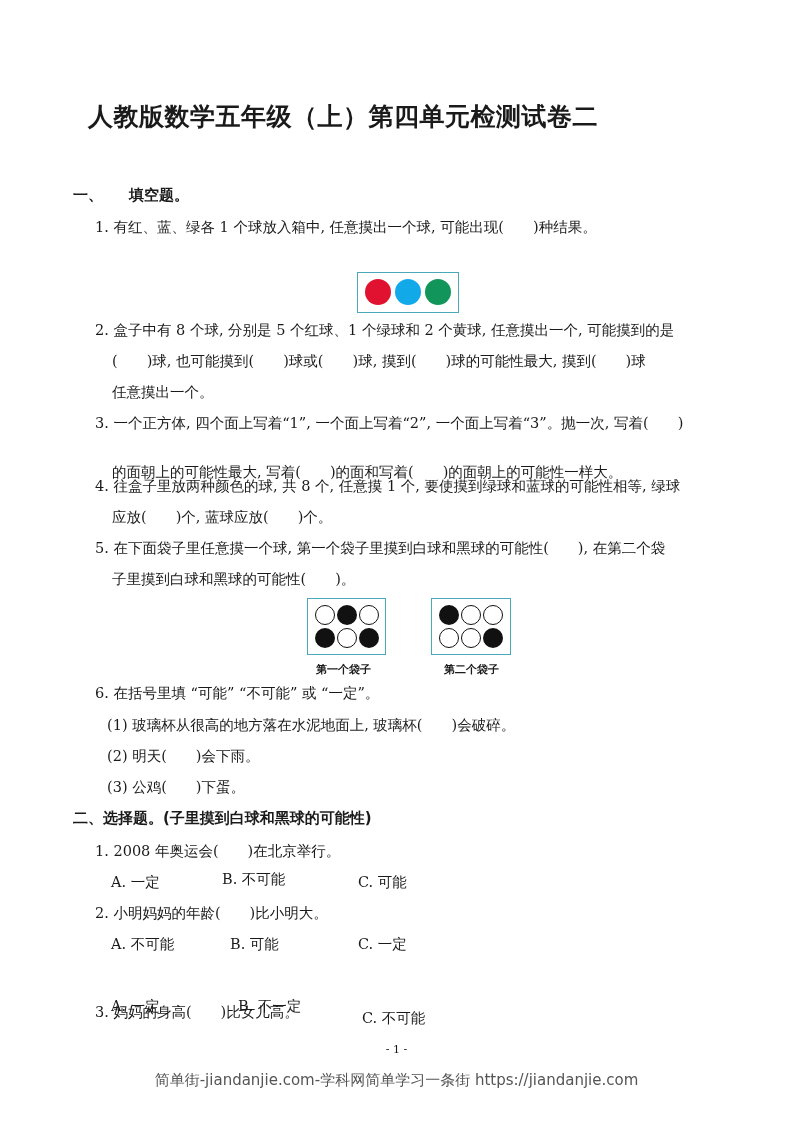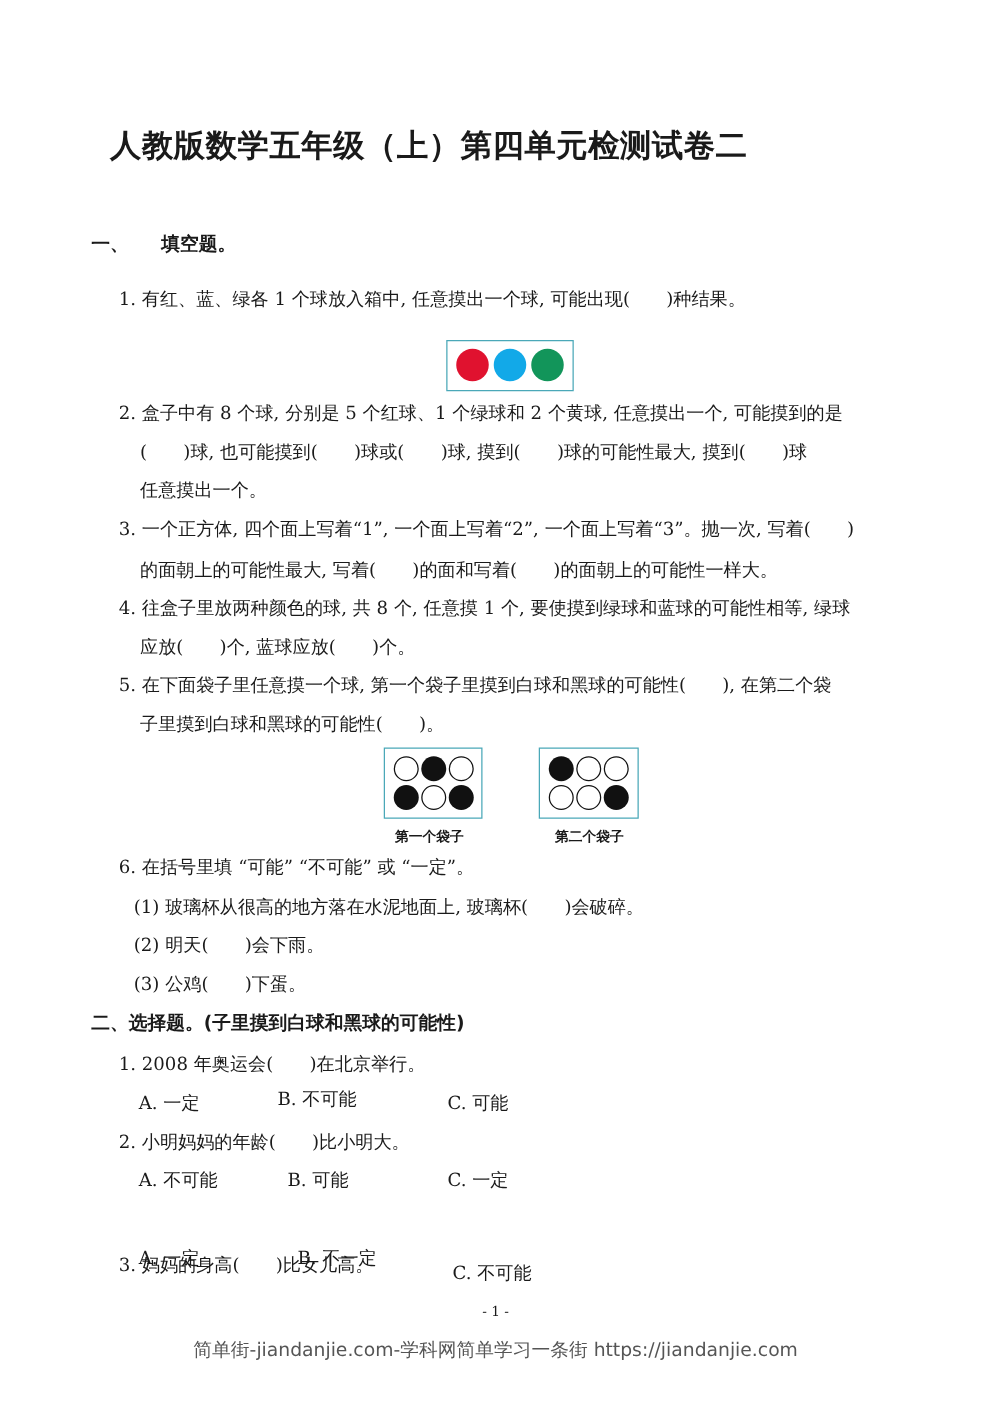--- a/index.html
+++ b/index.html
@@ -20,34 +20,34 @@
   .pageno { left: 0; width: 793px; text-align: center; top: 1043px; font-size: 11px; }
 </style>
 </head>
 <body>
 
 <div class="abs title">人教版数学五年级（上）第四单元检测试卷二</div>
 
 <div class="abs sec" style="left:73px; top:186px;">一、</div>
 <div class="abs sec" style="left:129px; top:186px;">填空题。</div>
 
-<div class="abs q" style="left:95px; top:230px;">1. 有红、蓝、绿各 1 个球放入箱中, 任意摸出一个球, 可能出现(　　)种结果。</div>
+<div class="abs q" style="left:95px; top:218px;">1. 有红、蓝、绿各 1 个球放入箱中, 任意摸出一个球, 可能出现(　　)种结果。</div>
 
 <div class="fig" style="left:357px; top:272px; width:102px; height:41px;">
   <div class="ball" style="left:7px; top:6px; width:26px; height:26px; background:#e0122f;"></div>
   <div class="ball" style="left:37px; top:6px; width:26px; height:26px; background:#12a9e8;"></div>
   <div class="ball" style="left:67px; top:6px; width:26px; height:26px; background:#12955a;"></div>
 </div>
 
 <div class="abs q" style="left:95px; top:321px;">2. 盒子中有 8 个球, 分别是 5 个红球、1 个绿球和 2 个黄球, 任意摸出一个, 可能摸到的是</div>
 <div class="abs q" style="left:112px; top:352px;">(　　)球, 也可能摸到(　　)球或(　　)球, 摸到(　　)球的可能性最大, 摸到(　　)球</div>
 <div class="abs q" style="left:112px; top:383px;">任意摸出一个。</div>
 
 <div class="abs q" style="left:95px; top:414px;">3. 一个正方体, 四个面上写着“1”, 一个面上写着“2”, 一个面上写着“3”。抛一次, 写着(　　)</div>
-<div class="abs q" style="left:112px; top:447px;">的面朝上的可能性最大, 写着(　　)的面和写着(　　)的面朝上的可能性一样大。</div>
+<div class="abs q" style="left:112px; top:463px;">的面朝上的可能性最大, 写着(　　)的面和写着(　　)的面朝上的可能性一样大。</div>
 
 <div class="abs q" style="left:95px; top:477px;">4. 往盒子里放两种颜色的球, 共 8 个, 任意摸 1 个, 要使摸到绿球和蓝球的可能性相等, 绿球</div>
 <div class="abs q" style="left:112px; top:508px;">应放(　　)个, 蓝球应放(　　)个。</div>
 
 <div class="abs q" style="left:95px; top:539px;">5. 在下面袋子里任意摸一个球, 第一个袋子里摸到白球和黑球的可能性(　　), 在第二个袋</div>
 <div class="abs q" style="left:112px; top:570px;">子里摸到白球和黑球的可能性(　　)。</div>
 
 <div class="fig" style="left:307px; top:598px; width:79px; height:57px;">
   <div class="ball bw" style="left:7px; top:6px; width:20px; height:20px;"></div>
   <div class="ball bb" style="left:29px; top:6px; width:20px; height:20px;"></div>

